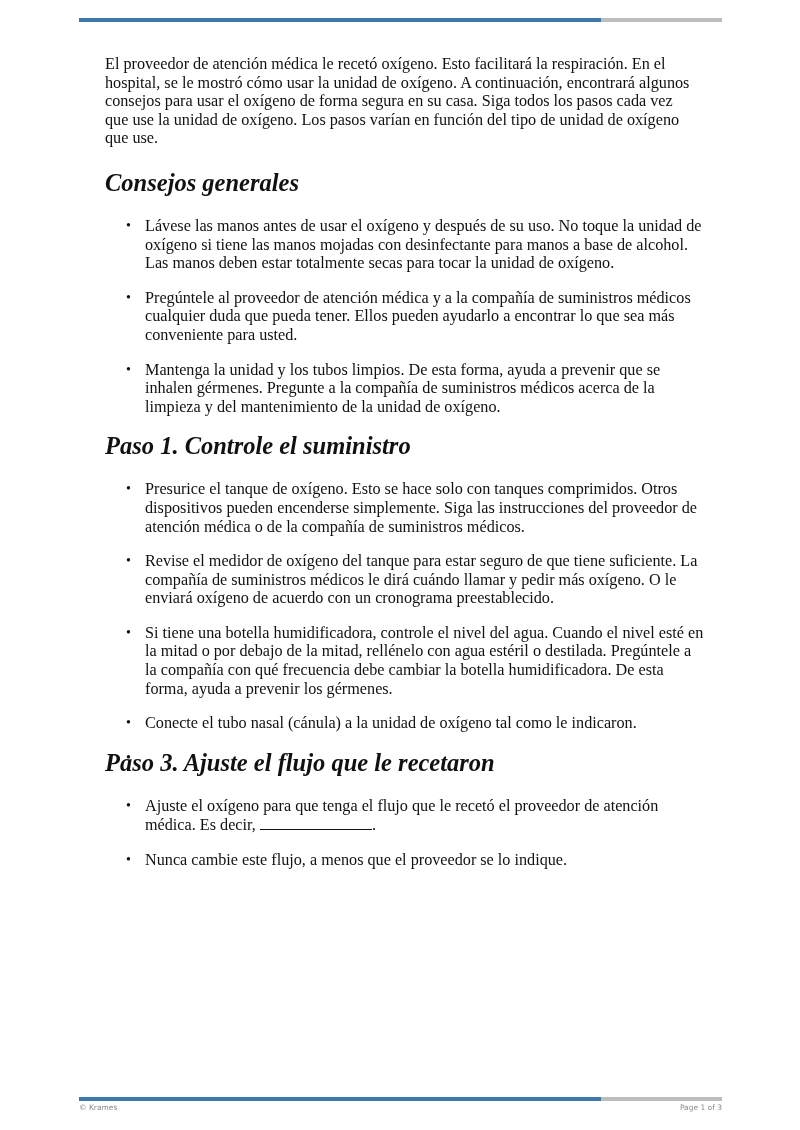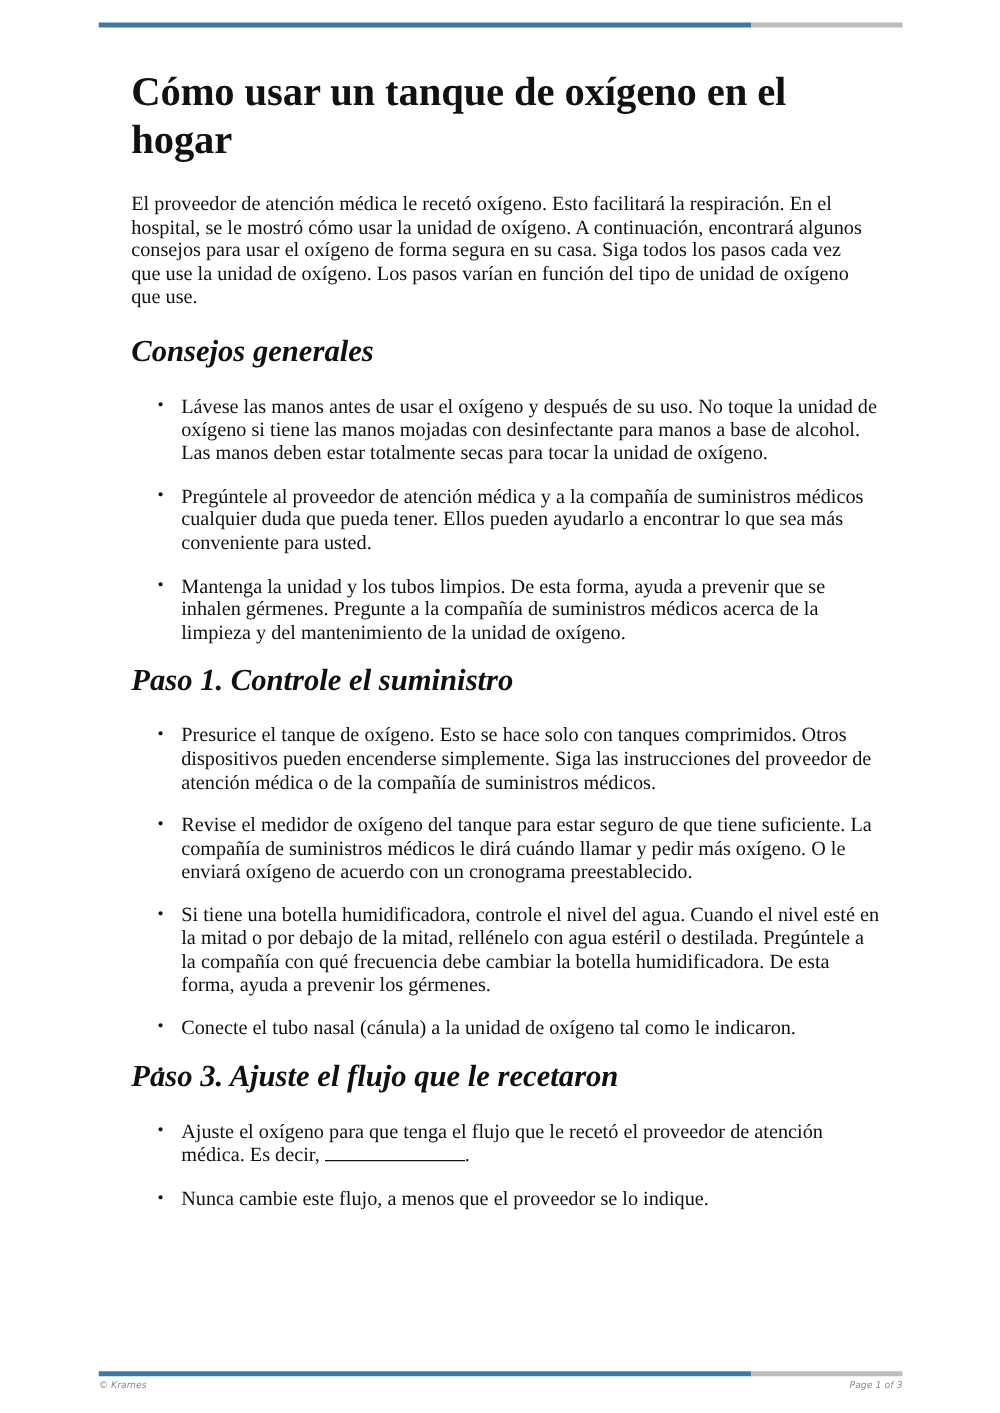--- a/index.html
+++ b/index.html
@@ -81,37 +81,35 @@
       left: 79px;
       top: 1097px;
       width: 643px;
       height: 4px;
       display: flex;
     }
     .footer-left, .footer-right {
       position: absolute;
       top: 1103px;
       font-family: "DejaVu Sans", sans-serif;
-      font-style: italic;
       font-size: 7.5px;
       color: #8a8a8a;
     }
     .footer-left { left: 79px; }
     .footer-right { right: 78px; }
   </style>
 </head>
 <body>
 
 <div class="top-bar">
   <div class="bar-blue" style="background: rgb(63, 119, 168);"></div>
   <div class="bar-gray" style="background: rgb(189, 189, 189);"></div>
 </div>
 
 <div class="content">
-  <h1>Cómo usar un tanque de oxígeno en el hogar</h1>
   <p class="intro">El proveedor de atención médica le recetó oxígeno. Esto facilitará la respiración. En el hospital, se le mostró cómo usar la unidad de oxígeno. A continuación, encontrará algunos consejos para usar el oxígeno de forma segura en su casa. Siga todos los pasos cada vez que use la unidad de oxígeno. Los pasos varían en función del tipo de unidad de oxígeno que use.</p>
 
   <h2>Consejos generales</h2>
   <ul>
     <li><span class="bullet">•</span><span>Lávese las manos antes de usar el oxígeno y después de su uso. No toque la unidad de oxígeno si tiene las manos mojadas con desinfectante para manos a base de alcohol. Las manos deben estar totalmente secas para tocar la unidad de oxígeno.</span></li>
     <li><span class="bullet">•</span><span>Pregúntele al proveedor de atención médica y a la compañía de suministros médicos cualquier duda que pueda tener. Ellos pueden ayudarlo a encontrar lo que sea más conveniente para usted.</span></li>
     <li><span class="bullet">•</span><span>Mantenga la unidad y los tubos limpios. De esta forma, ayuda a prevenir que se inhalen gérmenes. Pregunte a la compañía de suministros médicos acerca de la limpieza y del mantenimiento de la unidad de oxígeno.</span></li>
   </ul>
 
   <h2>Paso 1. Controle el suministro</h2>

